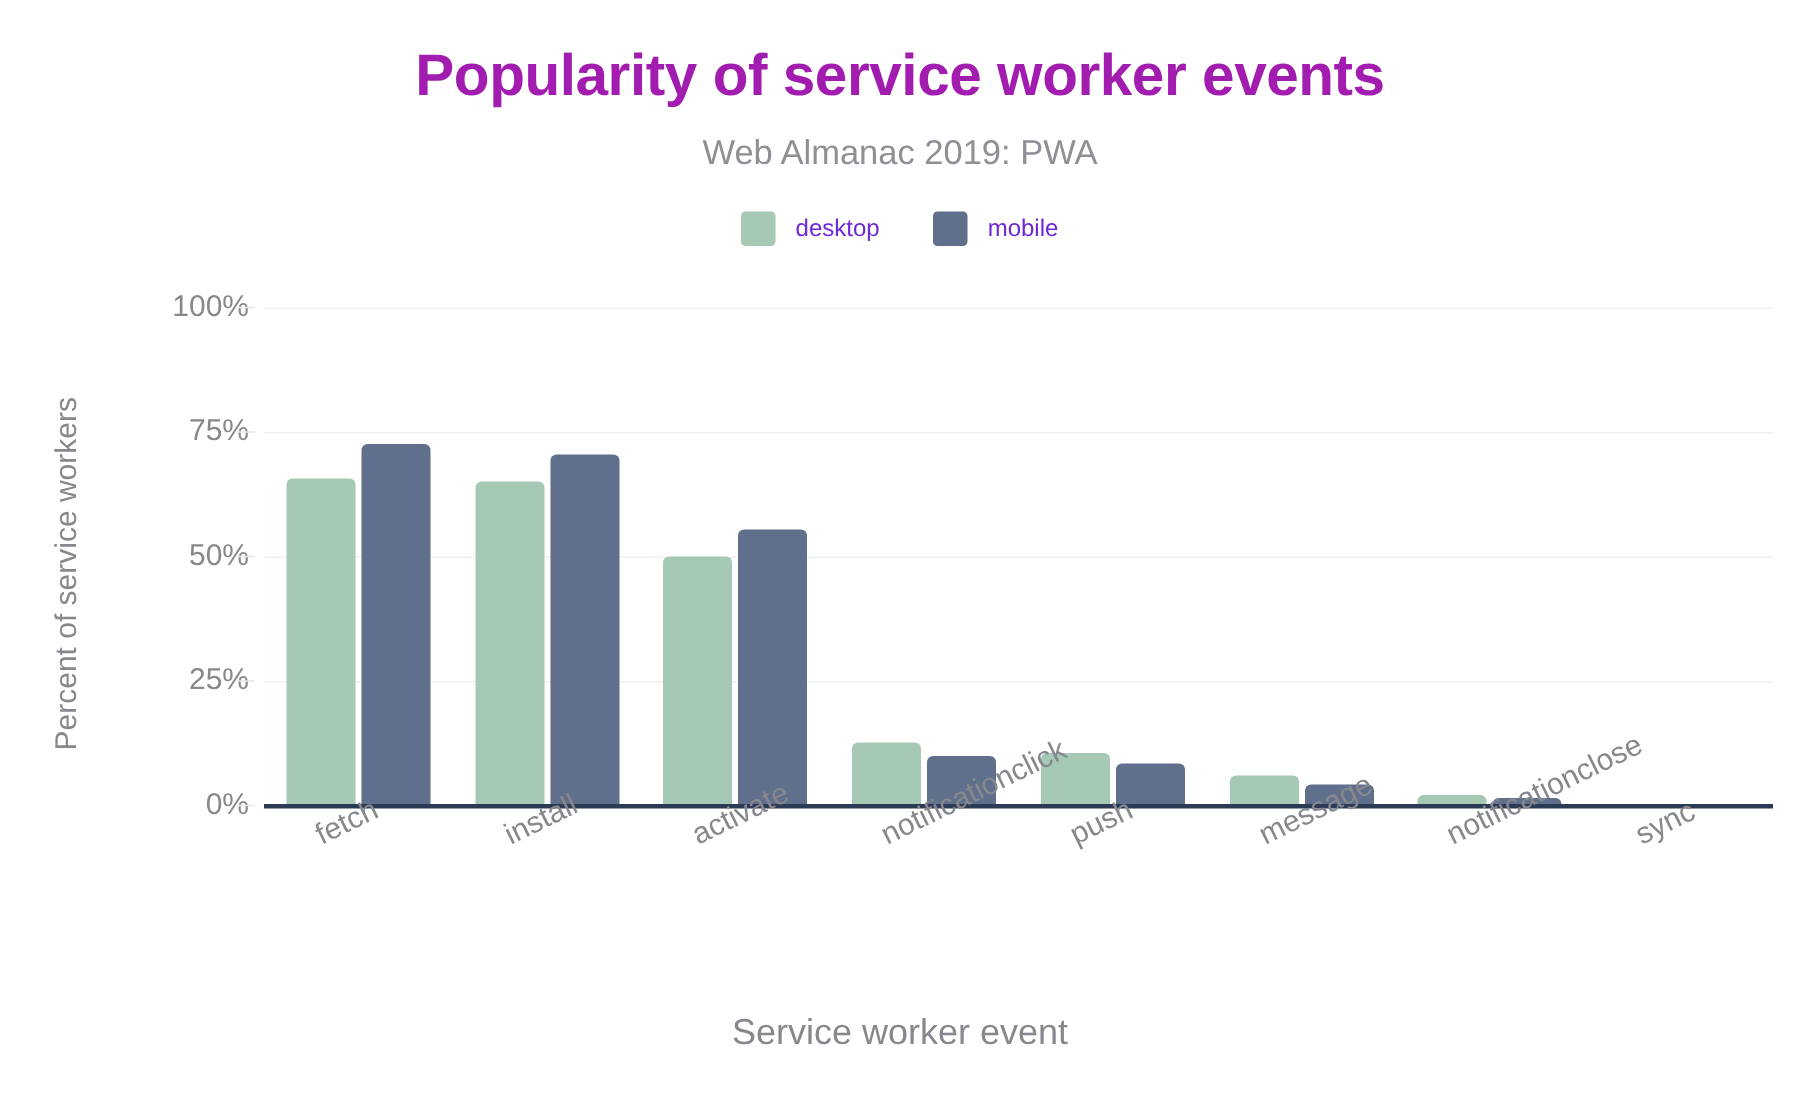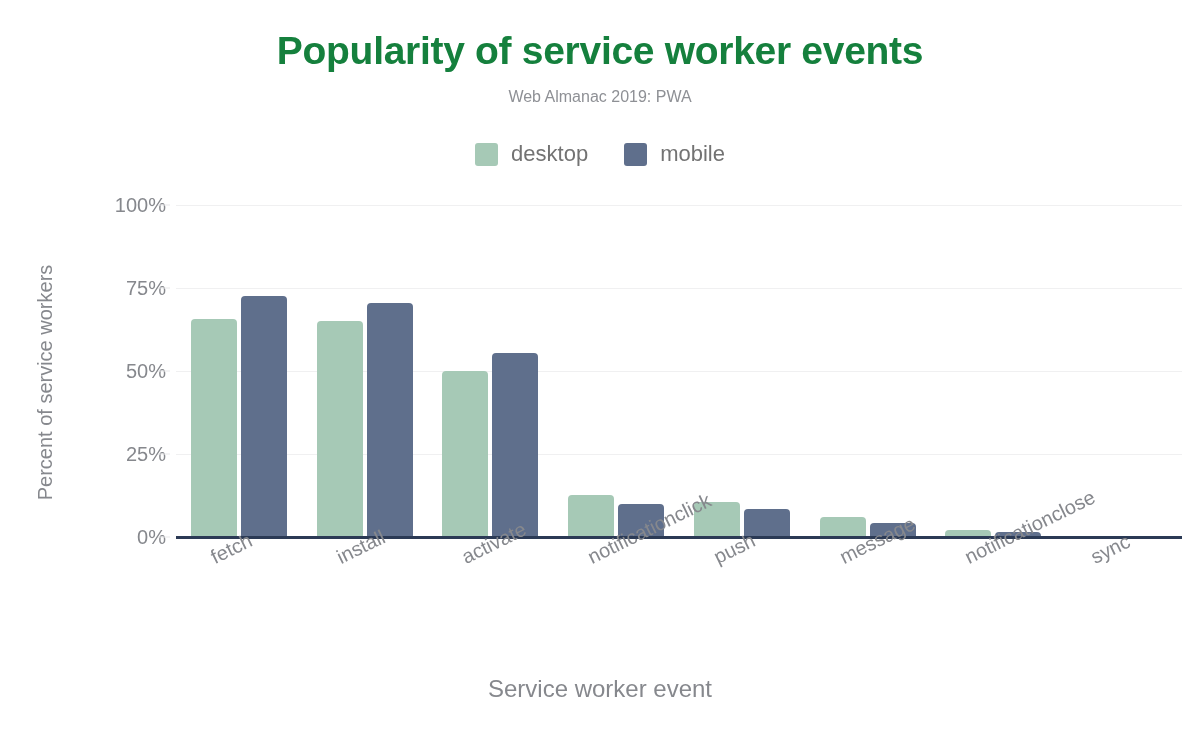--- a/index.html
+++ b/index.html
@@ -22,31 +22,31 @@
 
   
   .chart-title {
     position: absolute;
     top: 30px;
     left: 0;
     width: 1200px;
     text-align: center;
     font-size: 39px;
     font-weight: bold;
-    color: #15803d;
+    color: #a21caf;
     letter-spacing: -0.3px;
     line-height: 1.1;
   }
   .chart-subtitle {
     position: absolute;
     top: 88px;
     left: 0;
     width: 1200px;
     text-align: center;
-    font-size: 16px;
+    font-size: 23px;
     font-weight: normal;
     color: #8e9095;
   }
 
   
   .legend {
     position: absolute;
     top: 141px;
     left: 0;
     width: 1200px;
@@ -60,22 +60,22 @@
     align-items: center;
     gap: 13px;
   }
   .legend-swatch {
     width: 23px;
     height: 23px;
     border-radius: 3px;
     display: block;
   }
   .legend-label {
-    font-size: 22px;
-    color: #737373;
+    font-size: 16px;
+    color: #6d28d9;
   }
 
   
   .plot-area {
     position: absolute;
     left: 176px;
     top: 205px;
     width: 1006px;
     height: 332px;
   }

